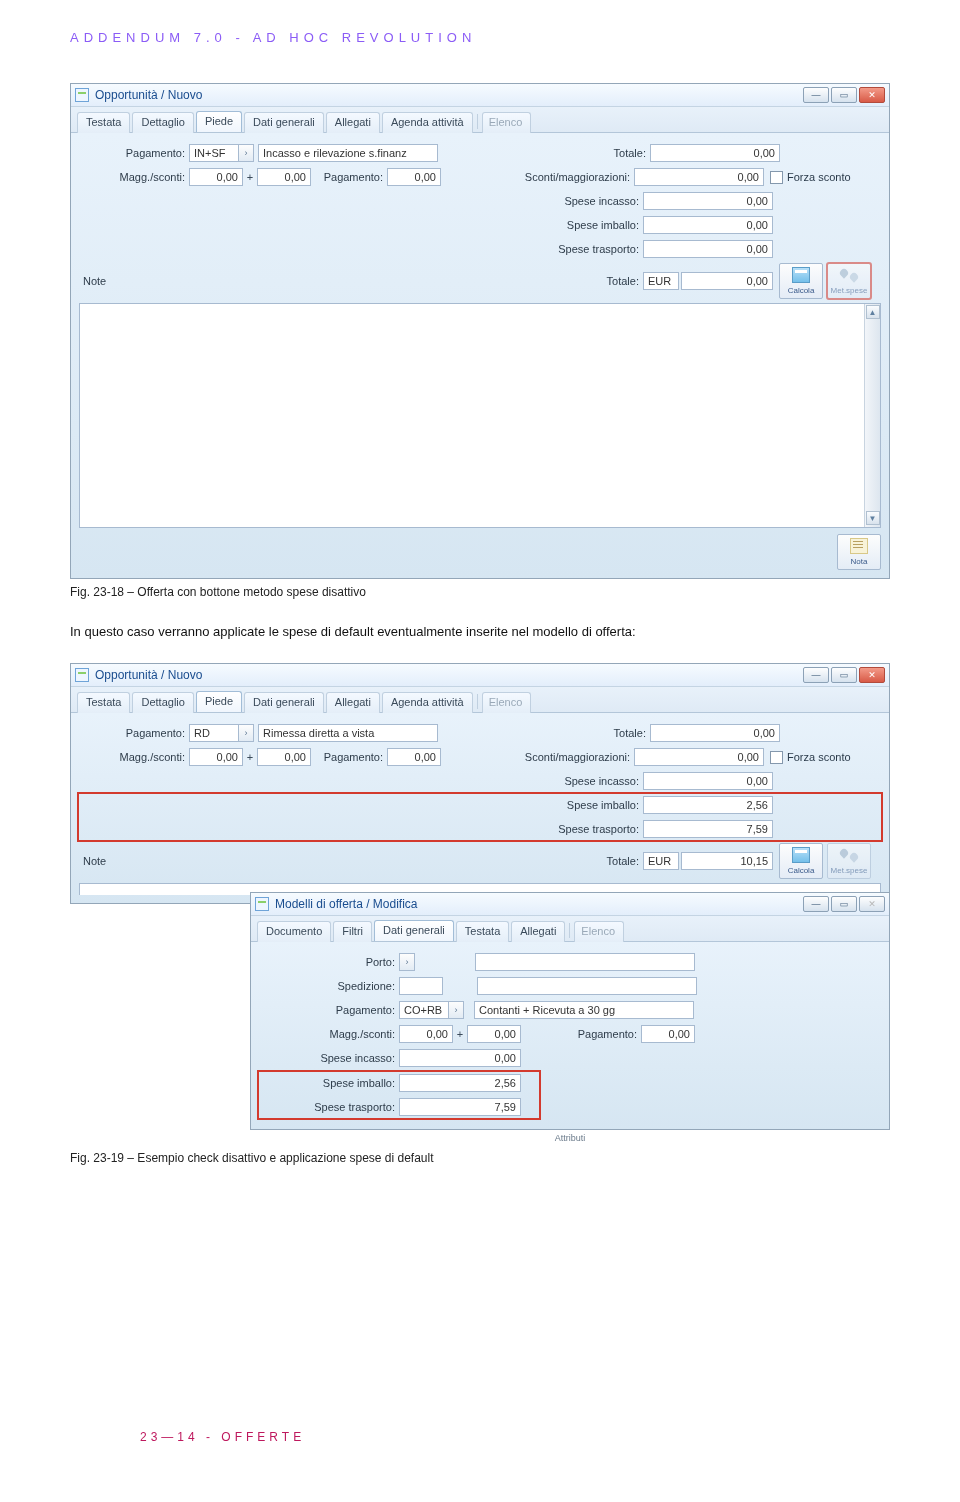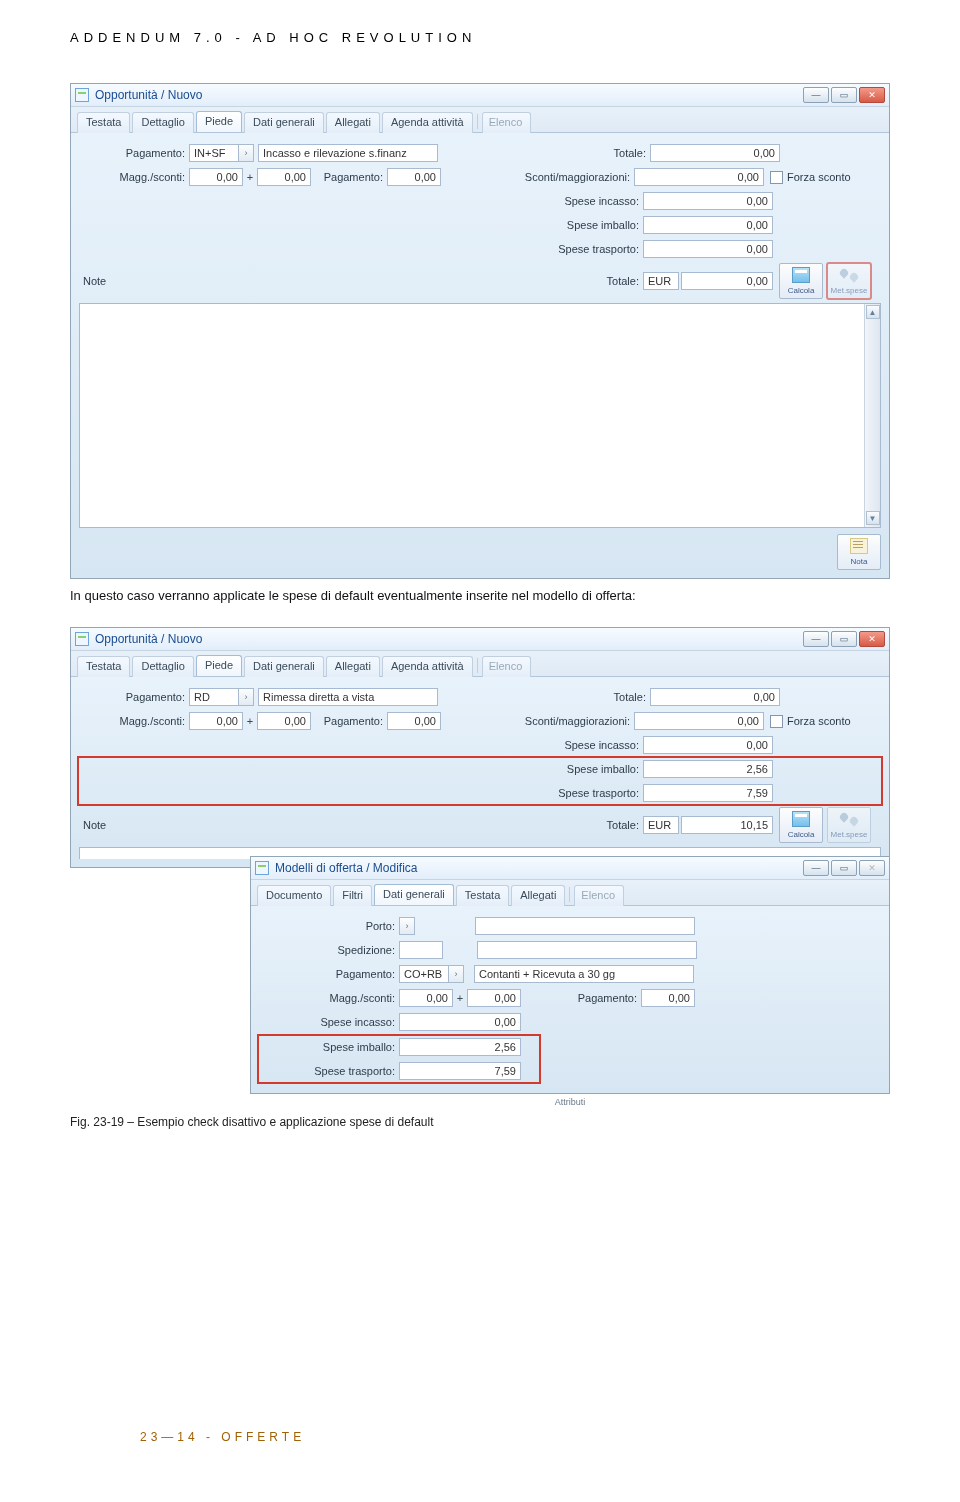--- a/index.html
+++ b/index.html
@@ -9,21 +9,21 @@
     width: 960px;
     margin: 0;
     padding: 30px 70px 40px 70px;
     color: #000;
     font-size: 11px;
   }
   .page-header {
     font-family: Arial, sans-serif;
     font-size: 13px;
     letter-spacing: 5px;
-    color: #000000;
+    color: #8b5cf6;
     margin-bottom: 38px;
   }
   .window {
     border: 1px solid #93a6b8;
     background: linear-gradient(#e8f1fa, #d9e8f5);
     margin-bottom: 6px;
     position: relative;
   }
   .titlebar {
     display: flex;
@@ -248,21 +248,21 @@
   .hl-red {
     outline: 2px solid #d33a2e;
     outline-offset: -1px;
   }
   .footer {
     position: absolute;
     bottom: 26px;
     left: 70px;
     font-size: 12px;
     letter-spacing: 4px;
-    color: #a16207;
+    color: #be185d;
   }
   .page-wrap {
     position: relative;
     min-height: 1440px;
   }
   .cut-window {
     position: relative;
   }
   .cut-bottom {
     height: 12px;
@@ -362,20 +362,21 @@
     </div>
     <div style="display:flex; justify-content:flex-end; margin-top:6px;">
       <div class="tool-btn">
         <div class="ico ico-nota"></div>
         <span>Nota</span>
       </div>
     </div>
   </div>
 </div>
 
+<div class="caption">Fig. 23-18 – Offerta con bottone metodo spese disattivo</div>
 <div class="body-text">In questo caso verranno applicate le spese di default eventualmente inserite nel modello di offerta:</div>
 
 <div class="window" style="width:820px;">
   <div class="titlebar">
     <span class="doc-icon"></span>
     <span>Opportunità / Nuovo</span>
     <div class="win-btns">
       <div class="win-btn">—</div>
       <div class="win-btn">▭</div>
       <div class="win-btn close">✕</div>

